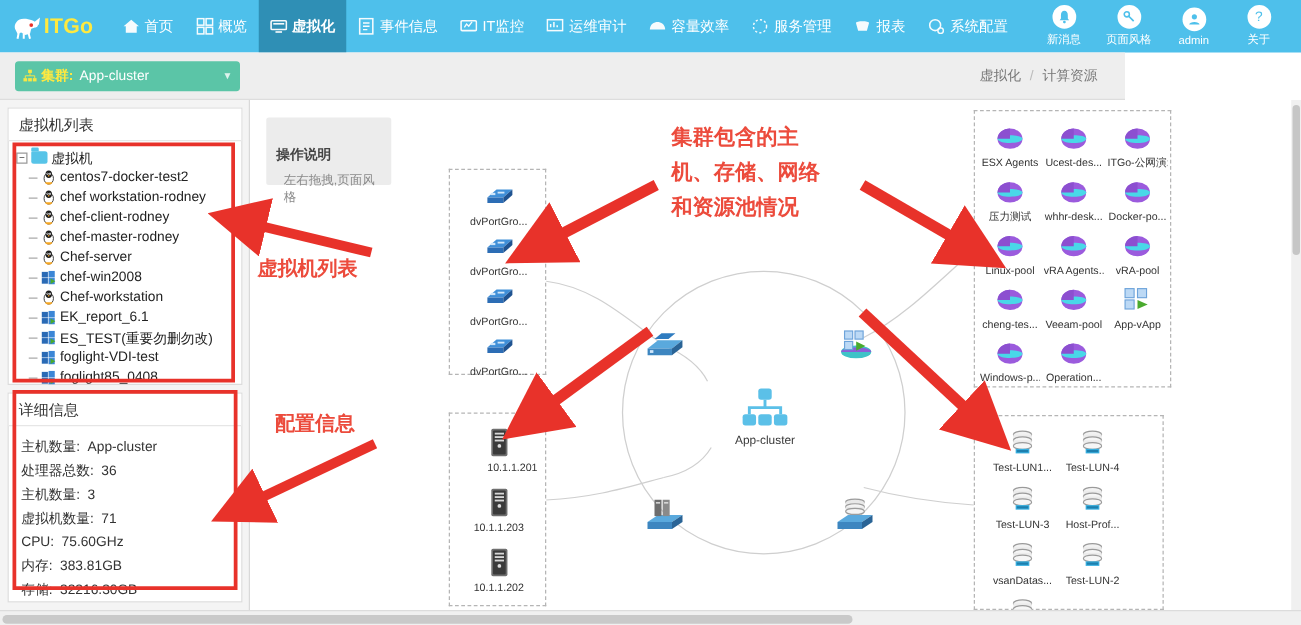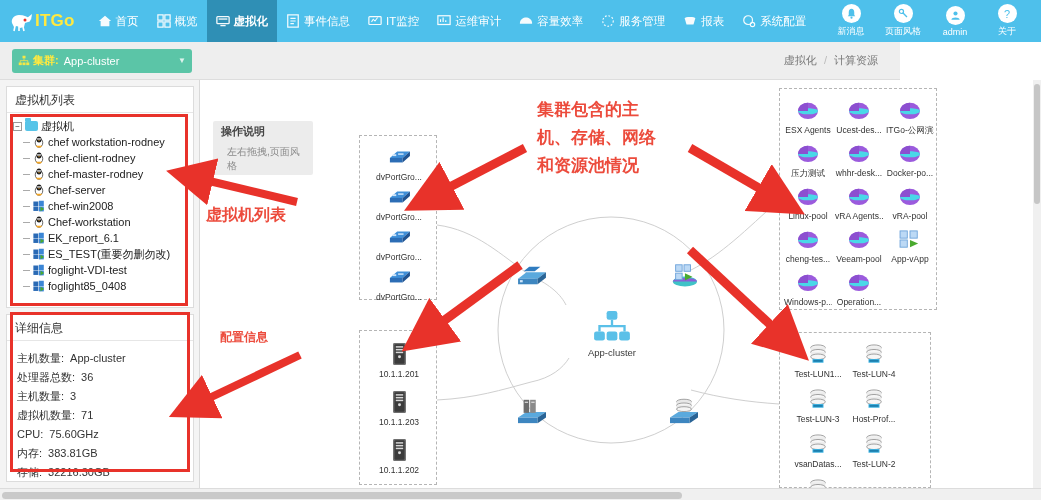--- a/index.html
+++ b/index.html
@@ -99,31 +99,31 @@
   .ann-box { position: absolute; border: 3px solid #e8322a; pointer-events: none; }
   #ann-vmbox { left: 10px; top: 114px; width: 178px; height: 192px; }
   #ann-detbox { left: 10px; top: 312px; width: 180px; height: 160px; }
   .ann-text {
     position: absolute; color: #ec4b3c; font-weight: bold; white-space: pre-line;
     text-shadow: -1px -1px 0 #fff, 1px -1px 0 #fff, -1px 1px 0 #fff, 1px 1px 0 #fff,
                  0 -1.5px 0 #fff, 0 1.5px 0 #fff, -1.5px 0 0 #fff, 1.5px 0 0 #fff;
     pointer-events: none;
   }
   #ann-t1 { left: 206px; top: 205px; font-size: 16px; }
-  #ann-t2 { left: 220px; top: 329px; font-size: 12px; }
+  #ann-t2 { left: 220px; top: 329px; font-size: 16px; }
   #ann-t3 { left: 537px; top: 96px; font-size: 17px; line-height: 28px; width: 130px; }
 
   
   .canvas {
     position: absolute; left: 201px; top: 80px; width: 840px; height: 408px;
     background: #ffffff; overflow: hidden;
   }
   .oper-box {
     position: absolute; left: 12px; top: 14px; width: 100px; height: 54px;
-    background: #ececec; border-radius: 2px; padding: 3px 8px; margin-top: 27px;
+    background: #ececec; border-radius: 2px; padding: 22px 8px;
   }
   .oper-title { font-size: 11px; color: #444; font-weight: bold; }
   .oper-sub { font-size: 10px; color: #8a8a8a; margin-top: 6px; padding-left: 6px; }
 
   .group {
     position: absolute; border: 1px dashed #b5b5b5; background: transparent;
   }
   #grp-net { left: 158px; top: 55px; width: 78px; height: 165px; }
   #grp-host { left: 158px; top: 250px; width: 78px; height: 155px; }
   #grp-pool { left: 578px; top: 8px; width: 158px; height: 222px; }
@@ -337,20 +337,34 @@
               <span class="vm-ico"><svg width="12" height="12" viewBox="0 0 16 16">
                   <ellipse cx="8" cy="9" rx="5" ry="6" fill="#ffffff" stroke="#333" stroke-width="1"></ellipse>
                   <ellipse cx="8" cy="4.5" rx="3.4" ry="4" fill="#1c1c1c"></ellipse>
                   <circle cx="6.7" cy="4" r="1.2" fill="#fff"></circle>
                   <circle cx="9.3" cy="4" r="1.2" fill="#fff"></circle>
                   <circle cx="6.7" cy="4.1" r=".55" fill="#000"></circle>
                   <circle cx="9.3" cy="4.1" r=".55" fill="#000"></circle>
                   <path d="M6.9 6.2 L8 5.2 L9.1 6.2 L8 7.1 Z" fill="#f5a623"></path>
                   <path d="M4 13 C4.5 15,6 15.4,8 15.4 C10 15.4,11.5 15,12 13 Z" fill="#f5a623"></path>
                 </svg></span>
+              <span>centos7-docker-test2</span>
+            </div>
+            <div class="tree-item">
+              <span class="tree-dash"></span>
+              <span class="vm-ico"><svg width="12" height="12" viewBox="0 0 16 16">
+                  <ellipse cx="8" cy="9" rx="5" ry="6" fill="#ffffff" stroke="#333" stroke-width="1"></ellipse>
+                  <ellipse cx="8" cy="4.5" rx="3.4" ry="4" fill="#1c1c1c"></ellipse>
+                  <circle cx="6.7" cy="4" r="1.2" fill="#fff"></circle>
+                  <circle cx="9.3" cy="4" r="1.2" fill="#fff"></circle>
+                  <circle cx="6.7" cy="4.1" r=".55" fill="#000"></circle>
+                  <circle cx="9.3" cy="4.1" r=".55" fill="#000"></circle>
+                  <path d="M6.9 6.2 L8 5.2 L9.1 6.2 L8 7.1 Z" fill="#f5a623"></path>
+                  <path d="M4 13 C4.5 15,6 15.4,8 15.4 C10 15.4,11.5 15,12 13 Z" fill="#f5a623"></path>
+                </svg></span>
               <span>chef workstation-rodney</span>
             </div>
             <div class="tree-item">
               <span class="tree-dash"></span>
               <span class="vm-ico"><svg width="12" height="12" viewBox="0 0 16 16">
                   <ellipse cx="8" cy="9" rx="5" ry="6" fill="#ffffff" stroke="#333" stroke-width="1"></ellipse>
                   <ellipse cx="8" cy="4.5" rx="3.4" ry="4" fill="#1c1c1c"></ellipse>
                   <circle cx="6.7" cy="4" r="1.2" fill="#fff"></circle>
                   <circle cx="9.3" cy="4" r="1.2" fill="#fff"></circle>
                   <circle cx="6.7" cy="4.1" r=".55" fill="#000"></circle>
@@ -537,21 +551,21 @@
               <path d="M18 12 L26 5 L26 10 L18 17 Z" fill="#1f5391"></path>
               <rect x="7" y="8" width="4" height="2" fill="#cfe6fb"></rect>
               <rect x="13" y="7" width="6" height="1.6" fill="#cfe6fb"></rect>
             </svg>
         </div>
         <div class="node-label">dvPortGro...</div>
       </div>
     </div>
 
     <div class="group" id="grp-host">
-      <div class="node" style="left:8px;top:10px;">
+      <div class="node" style="left:8px;top:10px;text-align:right;">
         <div class="node-ico">
           <svg width="17" height="24" viewBox="0 0 18 26">
               <rect x="2" y="1" width="14" height="24" rx="1.5" fill="#6f6f6f"></rect>
               <rect x="3.5" y="2.5" width="11" height="21" rx="1" fill="#3b3b3b"></rect>
               <rect x="5" y="4.5" width="8" height="1.6" fill="#d8d8d8"></rect>
               <rect x="5" y="7.5" width="8" height="1.6" fill="#d8d8d8"></rect>
               <rect x="5" y="10.5" width="8" height="1.6" fill="#d8d8d8"></rect>
               <circle cx="9" cy="16" r="1.6" fill="#dcdcdc"></circle>
             </svg>
         </div>

